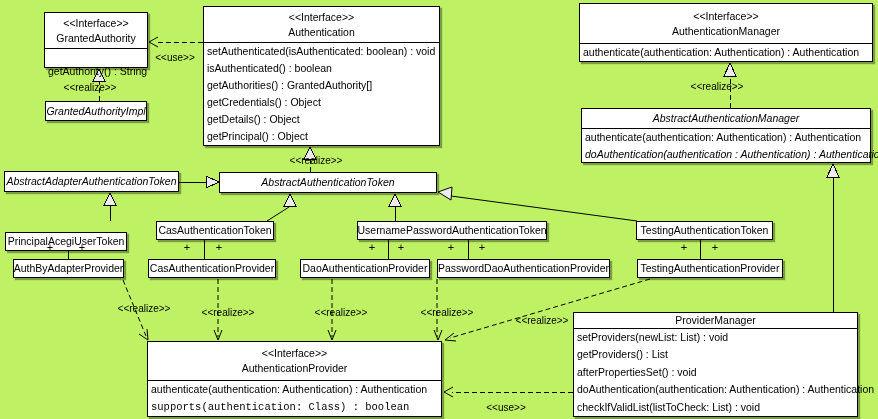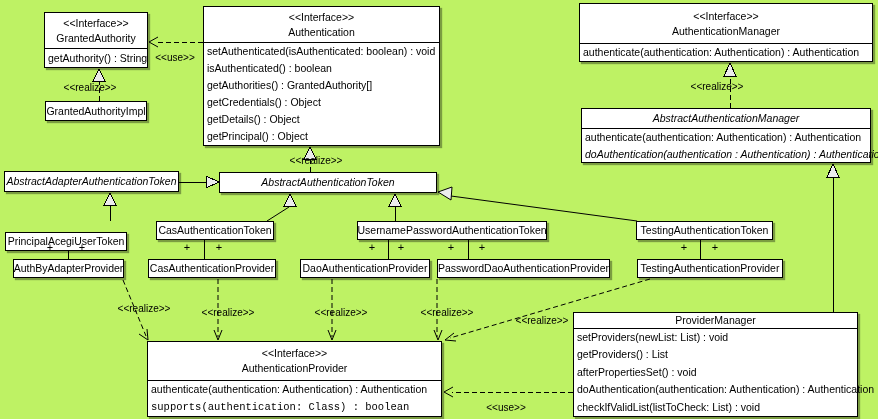--- a/index.html
+++ b/index.html
@@ -100,21 +100,21 @@
     </g>
   </svg>
 
   <div id="boxes">
       <div class="uml-class" style="left: 44px; top: 12px; width: 104px; height: 56px;">
         <div class="uml-title bordered" style="height: 36px;">
           <div>&lt;&lt;Interface&gt;&gt;</div>
           <div>GrantedAuthority</div>
         </div>
         <div class="uml-methods">
-          <div class="uml-method" style="height: 18px; line-height: 18px;">getAuthority() : String</div>
+          <div class="uml-method" style="height: 18px; line-height: 18px; margin-top: 13px;">getAuthority() : String</div>
         </div>
       </div>
       <div class="uml-class" style="left: 203px; top: 6px; width: 237px; height: 140px;">
         <div class="uml-title bordered" style="height: 36px;">
           <div>&lt;&lt;Interface&gt;&gt;</div>
           <div>Authentication</div>
         </div>
         <div class="uml-methods">
           <div class="uml-method" style="height: 17px; line-height: 17px;">setAuthenticated(isAuthenticated: boolean) : void</div>
           <div class="uml-method" style="height: 17px; line-height: 17px;">isAuthenticated() : boolean</div>
@@ -212,21 +212,21 @@
           <div>ProviderManager</div>
         </div>
         <div class="uml-methods">
           <div class="uml-method" style="height: 17.4px; line-height: 17.4px;">setProviders(newList: List) : void</div>
           <div class="uml-method" style="height: 17.4px; line-height: 17.4px;">getProviders() : List</div>
           <div class="uml-method" style="height: 17.4px; line-height: 17.4px;">afterPropertiesSet() : void</div>
           <div class="uml-method" style="height: 17.4px; line-height: 17.4px;">doAuthentication(authentication: Authentication) : Authentication</div>
           <div class="uml-method" style="height: 17.4px; line-height: 17.4px;">checkIfValidList(listToCheck: List) : void</div>
         </div>
       </div>
-      <div class="uml-class" style="left: 45px; top: 101px; width: 102px; height: 20px;">
+      <div class="uml-class" style="left: 45px; top: 101px; width: 102px; height: 20px; font-style: italic;">
         <div class="uml-title" style="height: 100%;">
           <div>GrantedAuthorityImpl</div>
         </div>
       </div>
     </div>
   <div id="labels">
       <div class="edge-label" style="left: 175px; top: 57px;">&lt;&lt;use&gt;&gt;</div>
       <div class="edge-label" style="left: 90px; top: 87px;">&lt;&lt;realize&gt;&gt;</div>
       <div class="edge-label" style="left: 717px; top: 86px;">&lt;&lt;realize&gt;&gt;</div>
       <div class="edge-label" style="left: 316px; top: 160px;">&lt;&lt;realize&gt;&gt;</div>

